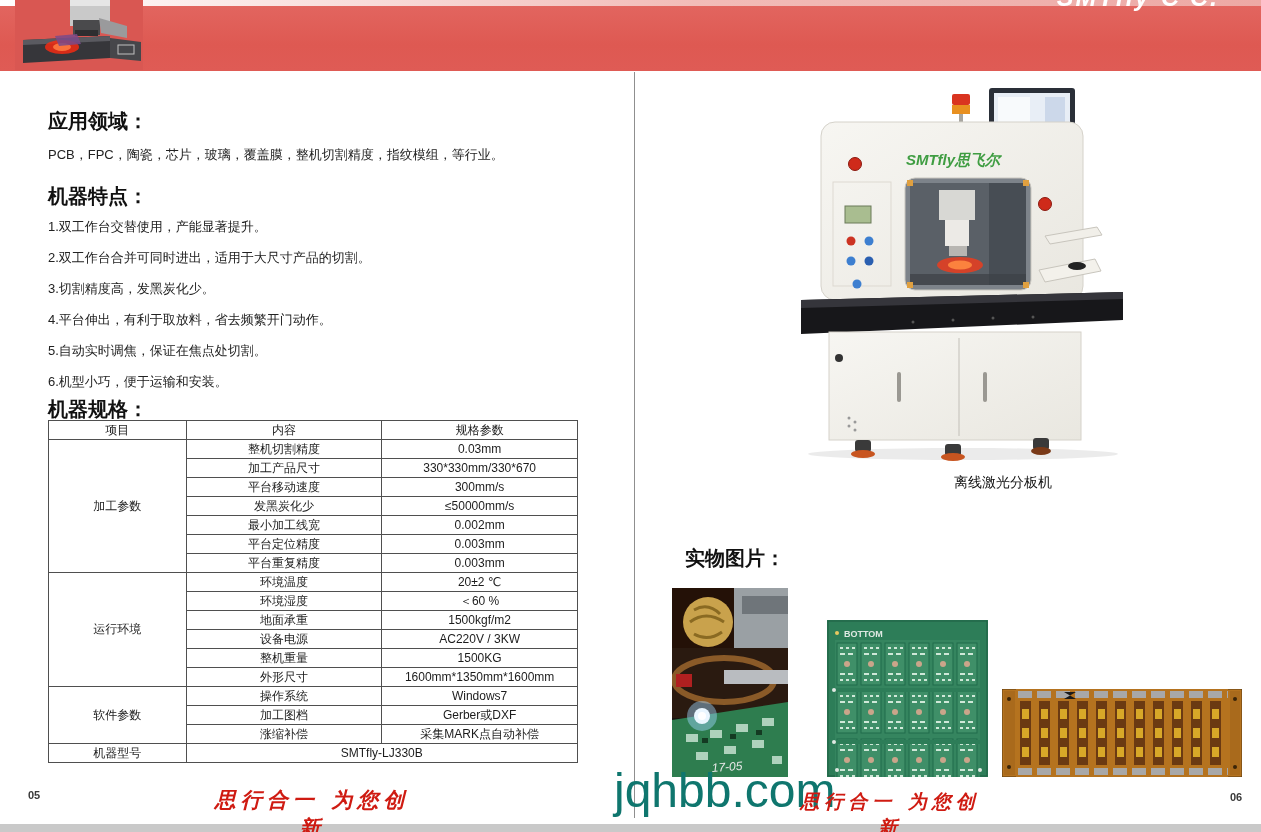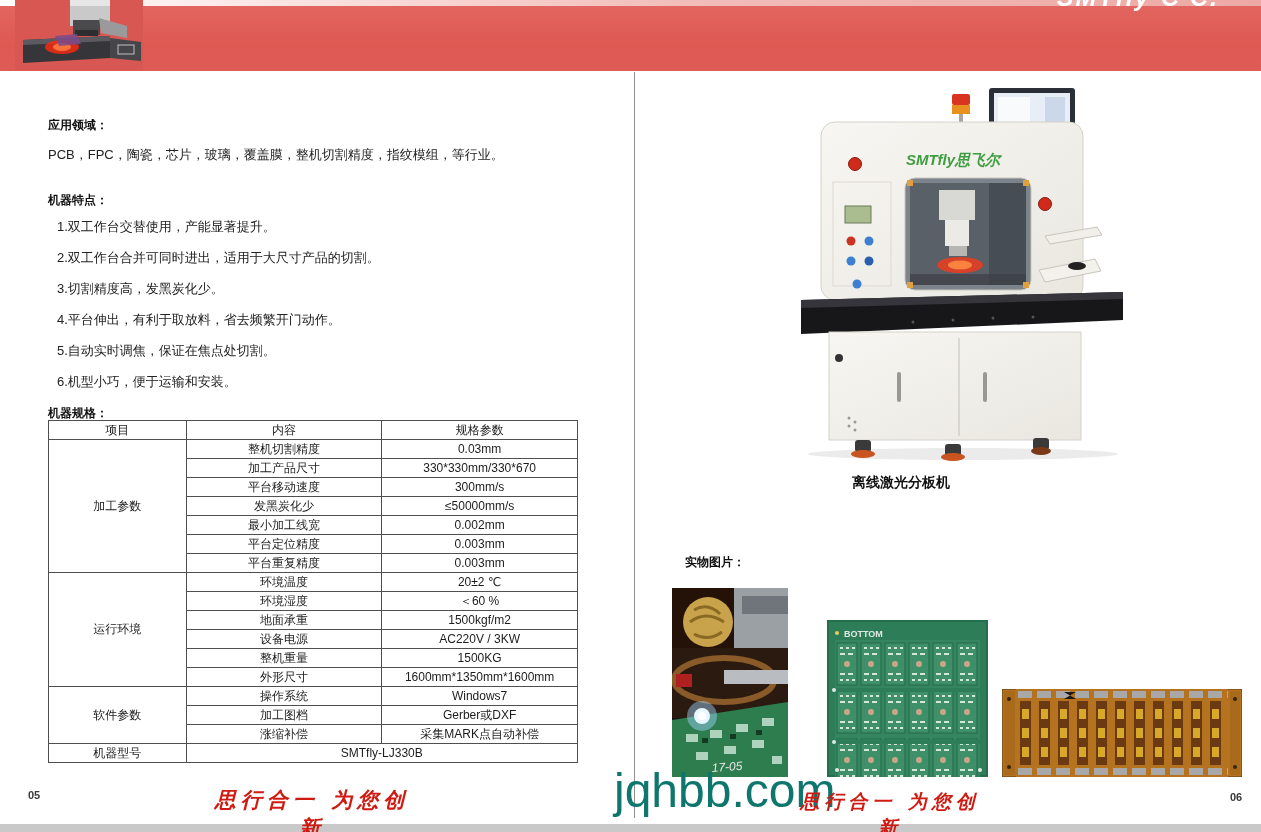--- a/index.html
+++ b/index.html
@@ -12,35 +12,35 @@
   .banner-topstrip{position:absolute;left:0;top:0;width:1261px;height:6px;
           background:linear-gradient(90deg,#ffffff 0%,#f2bcb8 55%,#eda9a5 100%);}
   .banner-photo{position:absolute;left:15px;top:0;width:128px;height:70px;}
   .banner-brand{position:absolute;top:0;right:42px;width:280px;height:11px;overflow:hidden;}
   .banner-brand span{display:block;margin-top:-17px;font-size:25px;font-weight:bold;
           font-style:italic;color:#ffffff;letter-spacing:2px;text-align:right;}
 
   .divider{position:absolute;left:634px;top:72px;width:1px;height:746px;background:#8f8f8f;}
 
   
-  .h-cn{position:absolute;font-size:12px;font-weight:bold;color:#111;margin-top:9px;}
+  .h-cn{position:absolute;font-size:20px;font-weight:bold;color:#111;}
   .body-cn{position:absolute;font-size:13px;color:#222;}
-  .features{position:absolute;left:48px;top:211px;width:560px;margin-left:9px;}
+  .features{position:absolute;left:48px;top:211px;width:560px;}
   .features div{line-height:31px;font-size:13px;color:#222;}
 
   
   .spec-table{position:absolute;left:48px;top:420px;width:530px;border-collapse:collapse;
           table-layout:fixed;}
   .spec-table th,.spec-table td{border:1px solid #4f4f4f;height:18px;padding:0 20px;
           font-size:12px;font-weight:normal;text-align:center;color:#1c1c1c;
           overflow:hidden;white-space:nowrap;}
 
   
-  .machine-caption{position:absolute;left:852px;top:474px;width:200px;text-align:left;
-          font-size:14px;font-weight:bold;color:#111;}
+  .machine-caption{position:absolute;left:852px;top:474px;width:200px;text-align:right;
+          font-size:14px;font-weight:normal;color:#111;}
   .photo{position:absolute;}
 
   
   .watermark{position:absolute;left:614px;top:763px;font-size:48px;color:#0f766e;
           letter-spacing:0px;z-index:6;font-family:"Liberation Sans",sans-serif;}
   .slogan{position:absolute;font-weight:bold;font-style:italic;color:#cf1b12;
           font-family:"DejaVu Serif","Liberation Serif",serif;letter-spacing:5px;z-index:7;}
   .slogan-left{left:212px;top:786px;width:200px;font-size:21px;text-align:center;}
   .slogan-right{left:800px;top:789px;width:180px;font-size:19px;text-align:center;}
   .pagenum{position:absolute;font-size:11px;font-weight:bold;color:#3a3a3a;}

